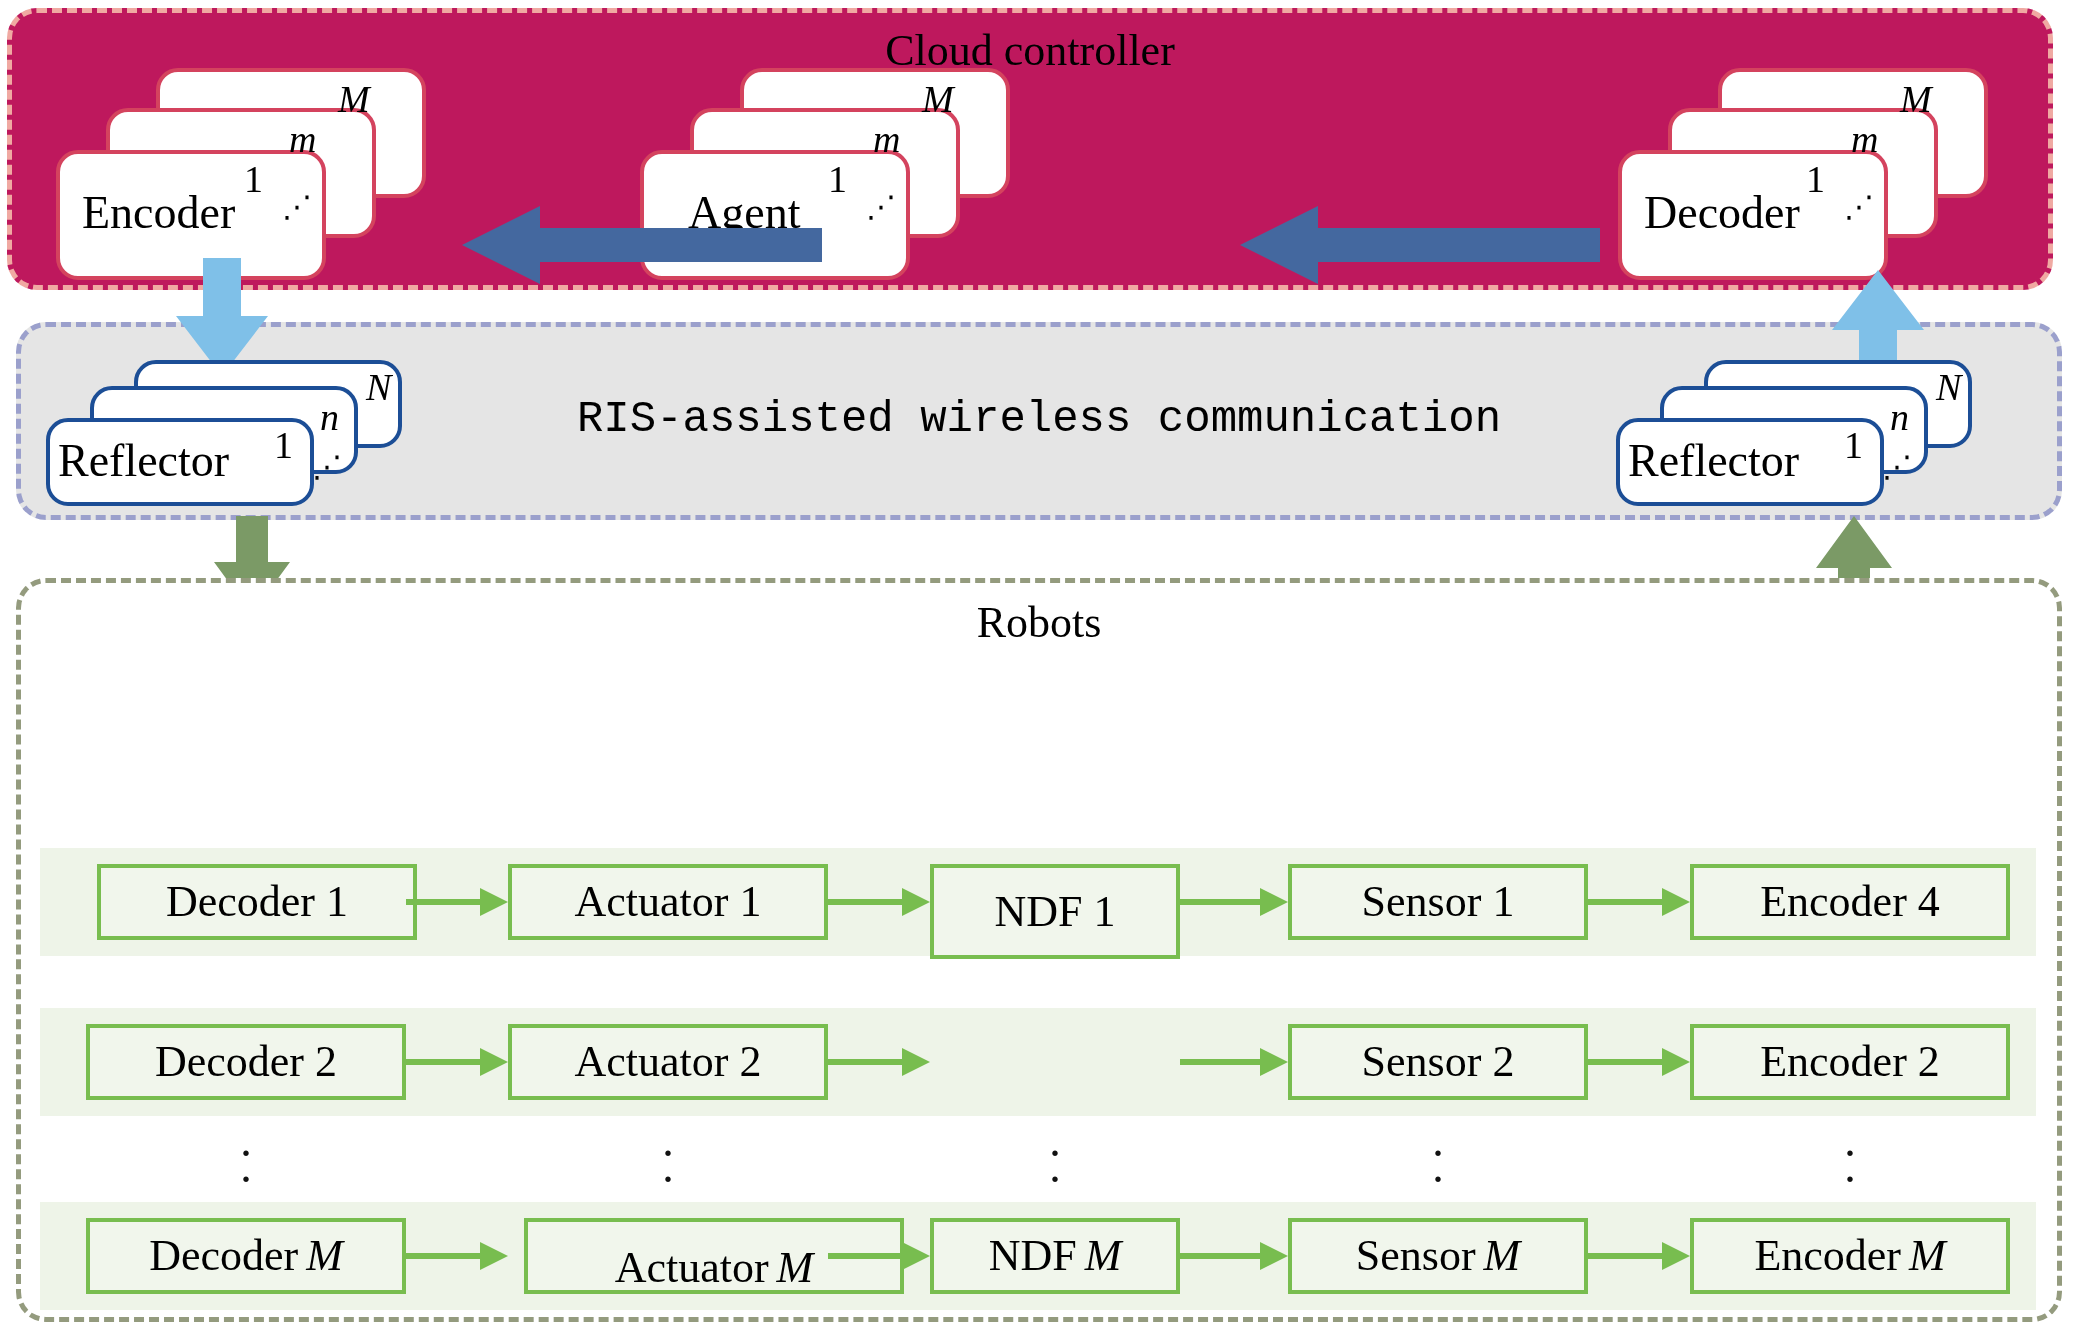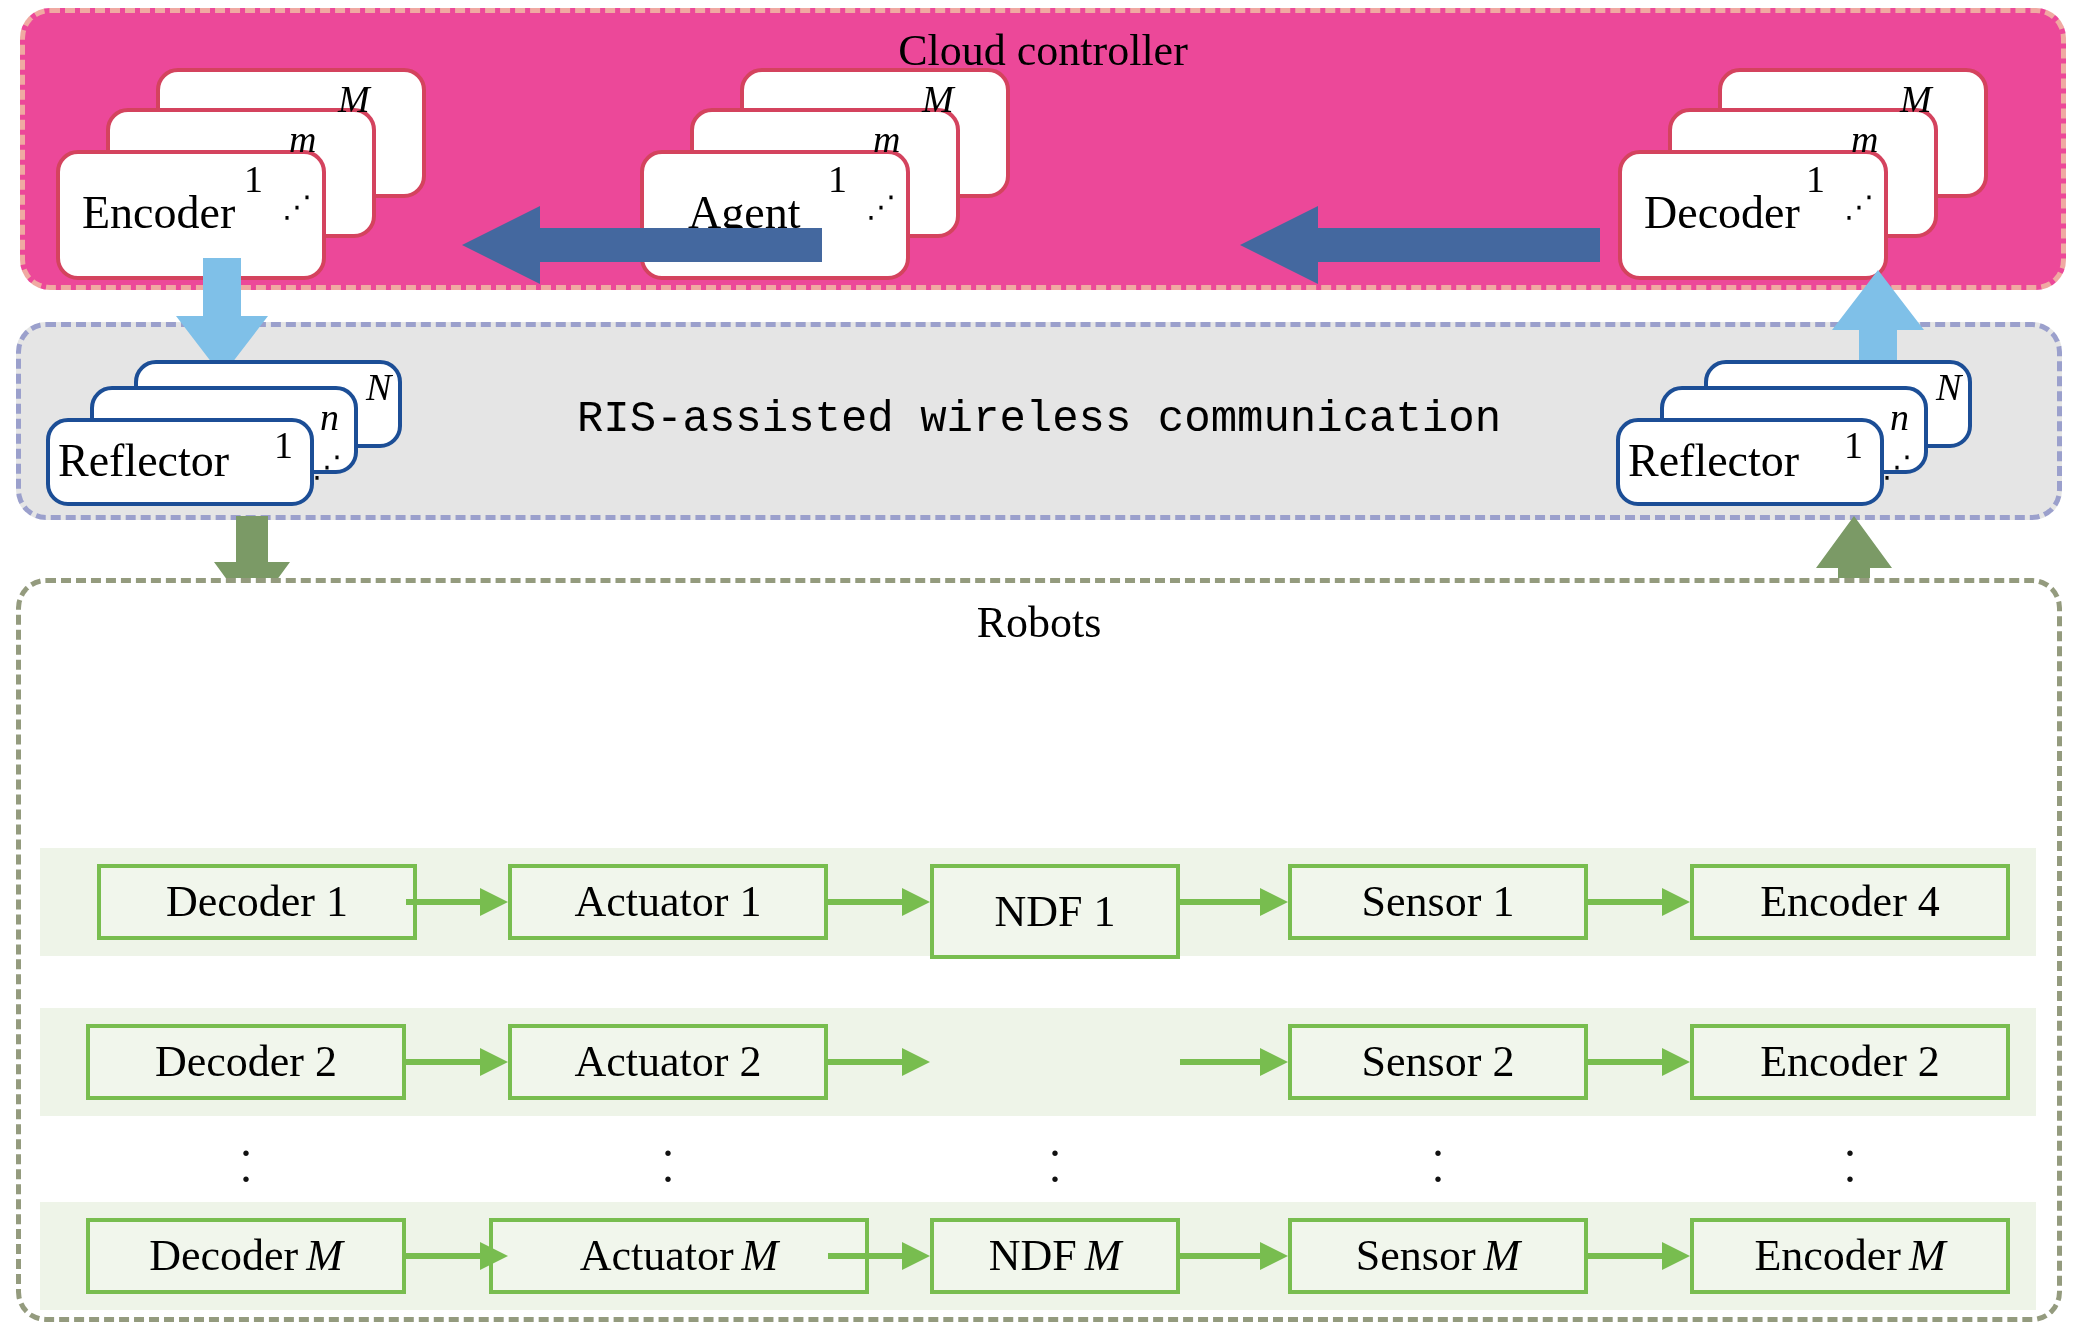--- a/index.html
+++ b/index.html
@@ -5,21 +5,21 @@
   html,body{margin:0;padding:0;background:#ffffff;}
   body{
     width:2079px;height:1329px;position:relative;overflow:hidden;
     font-family:"Liberation Serif","DejaVu Serif",serif;
     color:#000;
   }
   .stage{position:absolute;inset:0;}
 
   
   .section{position:absolute;border-style:dashed;border-radius:26px;box-sizing:border-box;}
-  #sec-cloud{left:20px;top:8px;width:2046px;height:282px;border:5px dashed #f0a9a2;border-radius:30px;background:#ec4899;}
+  #sec-cloud{left:7px;top:8px;width:2046px;height:282px;border:5px dashed #f0a9a2;border-radius:30px;background:#be185d;}
   #sec-ris{left:16px;top:322px;width:2046px;height:198px;border:5px dashed #9ba0cc;border-radius:30px;background:#e5e5e5;font-family:Liberation Mono, monospace;}
   #sec-robots{left:16px;top:578px;width:2046px;height:744px;border:5px dashed #949b7e;border-radius:30px;background:#ffffff;}
 
   .section-title{
     position:absolute;left:0;right:0;text-align:center;
     font-size:44px;line-height:1;white-space:nowrap;
   }
   #title-cloud{top:16px;}
   #title-ris{top:70px;}
   #title-robots{top:18px;}
@@ -257,21 +257,21 @@
   <div class="vdots" style="left:1839px;top:1132px;">
     <b>.</b>
       <b>.</b>
       <b>.</b>
   </div>
 
   <div class="robot-row" style="left:40px;top:1202px;width:1996px;height:108px;"></div>
   <div class="rbox" style="left:86px;top:1218px;width:320px;height:76px;">
     <span>Decoder<span class="it">M</span></span>
   </div>
-  <div class="rbox" style="left:489px;top:1218px;width:380px;height:76px;">
+  <div class="rbox" style="left:524px;top:1218px;width:380px;height:76px;align-items:flex-end;">
     <span>Actuator<span class="it">M</span></span>
   </div>
   <div class="rbox" style="left:1288px;top:1218px;width:300px;height:76px;">
     <span>Sensor<span class="it">M</span></span>
   </div>
   <div class="rbox" style="left:930px;top:1218px;width:250px;height:76px;">
     <span>NDF<span class="it">M</span></span>
   </div>
   <div class="rbox" style="left:1690px;top:1218px;width:320px;height:76px;">
     <span>Encoder<span class="it">M</span></span>

